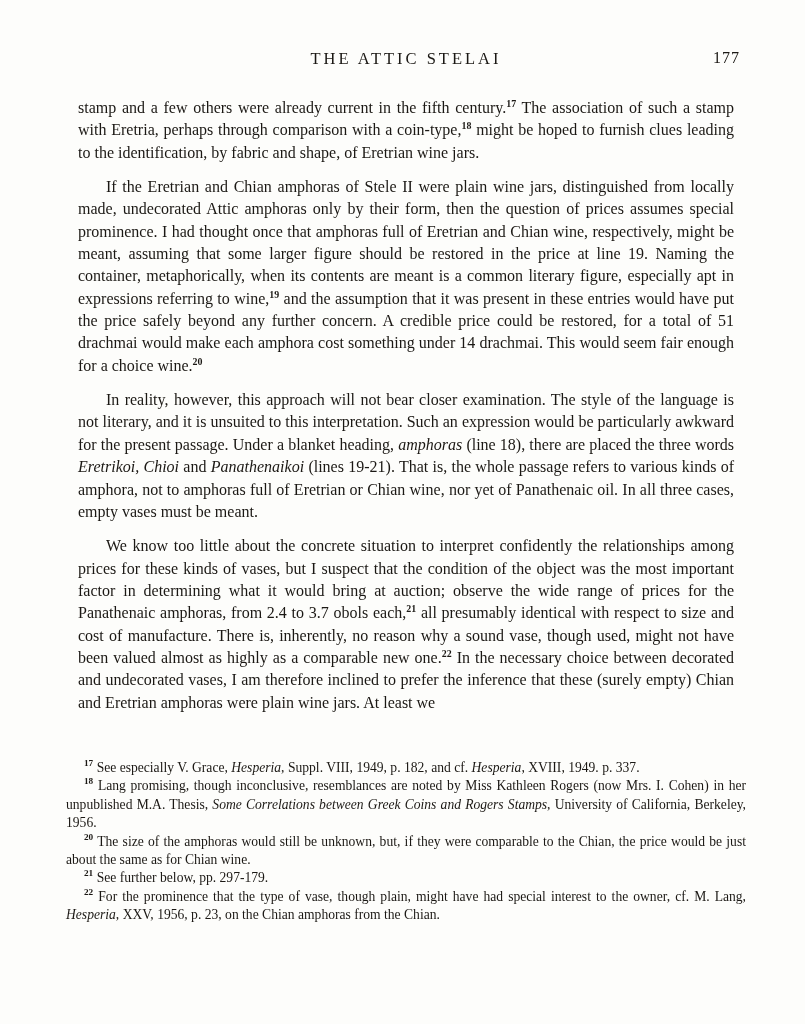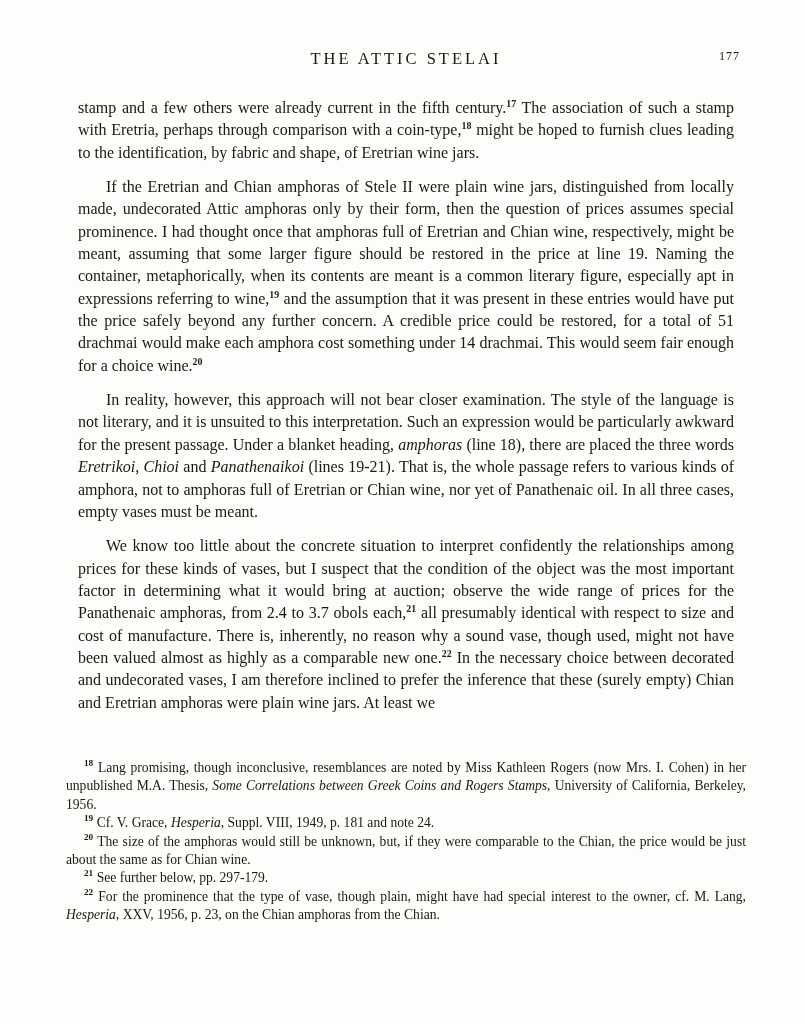--- a/index.html
+++ b/index.html
@@ -22,21 +22,21 @@
   }
   .running-title {
     text-align: center;
     font-size: 16.5px;
     letter-spacing: 3px;
     white-space: nowrap;
   }
   .page-number {
     position: absolute;
     top: 0; right: 6px;
-    font-size: 12px;
+    font-size: 16px;
     letter-spacing: 1px;
   }
   .body-text {
     position: absolute;
     top: 85px; left: 66px; width: 680px;
     font-size: 16px;
     line-height: 22.35px;
     text-align: justify;
   }
   .body-text p { margin: 12px; }
@@ -69,19 +69,19 @@
   </header>
 
   <main class="body-text">
       <p class=""><span>stamp and a few others were already current in the fifth century.</span><sup class="fn-ref">17</sup><span> The association of such a stamp with Eretria, perhaps through comparison with a coin-type,</span><sup class="fn-ref">18</sup><span> might be hoped to furnish clues leading to the identification, by fabric and shape, of Eretrian wine jars.</span></p>
       <p class="indent"><span>If the Eretrian and Chian amphoras of Stele II were plain wine jars, distinguished from locally made, undecorated Attic amphoras only by their form, then the question of prices assumes special prominence. I had thought once that amphoras full of Eretrian and Chian wine, respectively, might be meant, assuming that some larger figure should be restored in the price at line 19. Naming the container, metaphorically, when its contents are meant is a common literary figure, especially apt in expressions referring to wine,</span><sup class="fn-ref">19</sup><span> and the assumption that it was present in these entries would have put the price safely beyond any further concern. A credible price could be restored, for a total of 51 drachmai would make each amphora cost something under 14 drachmai. This would seem fair enough for a choice wine.</span><sup class="fn-ref">20</sup></p>
       <p class="indent"><span>In reality, however, this approach will not bear closer examination. The style of the language is not literary, and it is unsuited to this interpretation. Such an expression would be particularly awkward for the present passage. Under a blanket heading, </span><i>amphoras</i><span> (line 18), there are placed the three words </span><i>Eretrikoi, Chioi</i><span> and </span><i>Panathenaikoi</i><span> (lines 19-21). That is, the whole passage refers to various kinds of amphora, not to amphoras full of Eretrian or Chian wine, nor yet of Panathenaic oil. In all three cases, empty vases must be meant.</span></p>
       <p class="indent"><span>We know too little about the concrete situation to interpret confidently the relationships among prices for these kinds of vases, but I suspect that the condition of the object was the most important factor in determining what it would bring at auction; observe the wide range of prices for the Panathenaic amphoras, from 2.4 to 3.7 obols each,</span><sup class="fn-ref">21</sup><span> all presumably identical with respect to size and cost of manufacture. There is, inherently, no reason why a sound vase, though used, might not have been valued almost as highly as a comparable new one.</span><sup class="fn-ref">22</sup><span> In the necessary choice between decorated and undecorated vases, I am therefore inclined to prefer the inference that these (surely empty) Chian and Eretrian amphoras were plain wine jars. At least we</span></p>
     </main>
 
   <section class="footnotes">
+      <p><sup class="fn-ref">17</sup><span> See especially V. Grace, </span><i>Hesperia</i><span>, Suppl. VIII, 1949, p. 182, and cf. </span><i>Hesperia</i><span>, XVIII, 1949. p. 337.</span></p>
       <p><sup class="fn-ref">18</sup><span> Lang promising, though inconclusive, resemblances are noted by Miss Kathleen Rogers (now Mrs. I. Cohen) in her unpublished M.A. Thesis, </span><i>Some Correlations between Greek Coins and Rogers Stamps</i><span>, University of California, Berkeley, 1956.</span></p>
-      <p><sup class="fn-ref">19</sup><span> Cf. V. Grace, </span><i>Hesperia</i><span>, Suppl. VIII, 1949, p. 181 and note 24.</span></p>
       <p><sup class="fn-ref">20</sup><span> The size of the amphoras would still be unknown, but, if they were comparable to the Chian, the price would be just about the same as for Chian wine.</span></p>
       <p><sup class="fn-ref">21</sup><span> See further below, pp. 297-179.</span></p>
       <p><sup class="fn-ref">22</sup><span> For the prominence that the type of vase, though plain, might have had special interest to the owner, cf. M. Lang, </span><i>Hesperia</i><span>, XXV, 1956, p. 23, on the Chian amphoras from the Chian.</span></p>
     </section>
 </div>
 
 </body></html>

